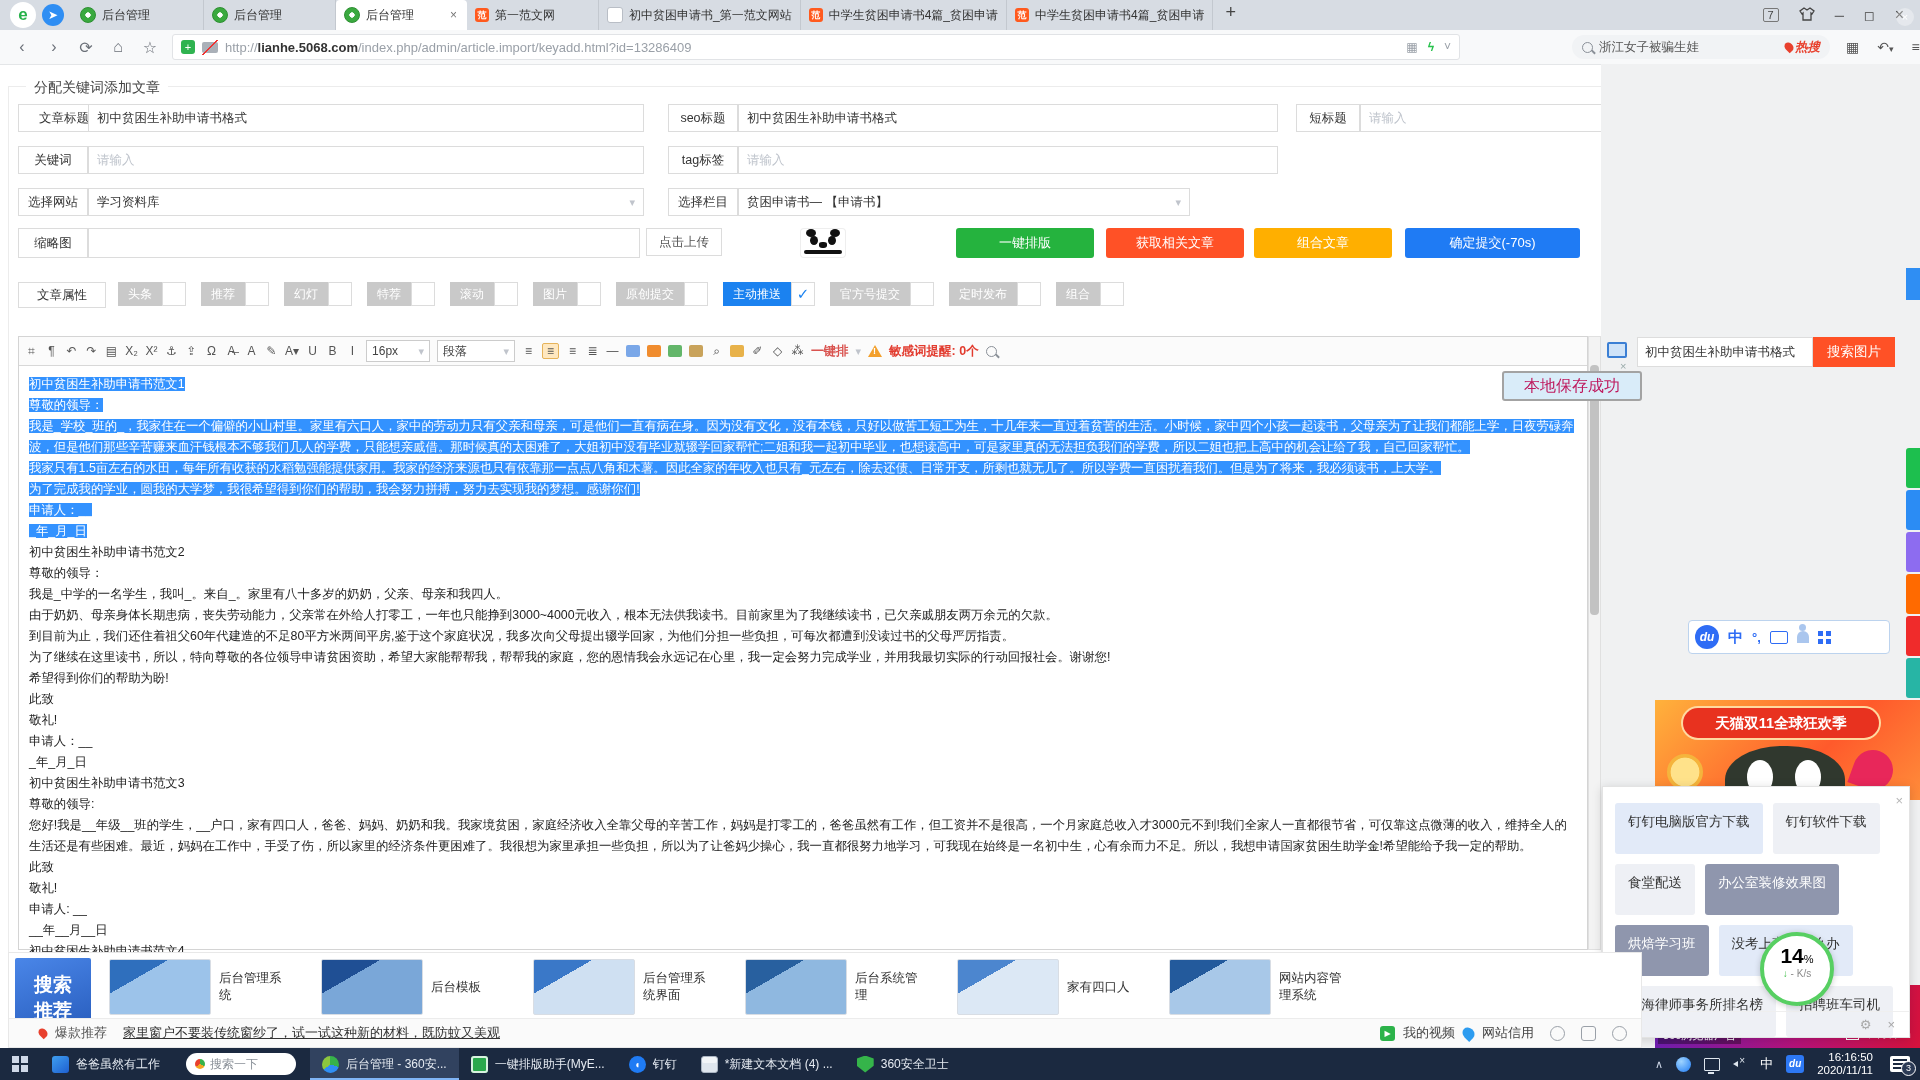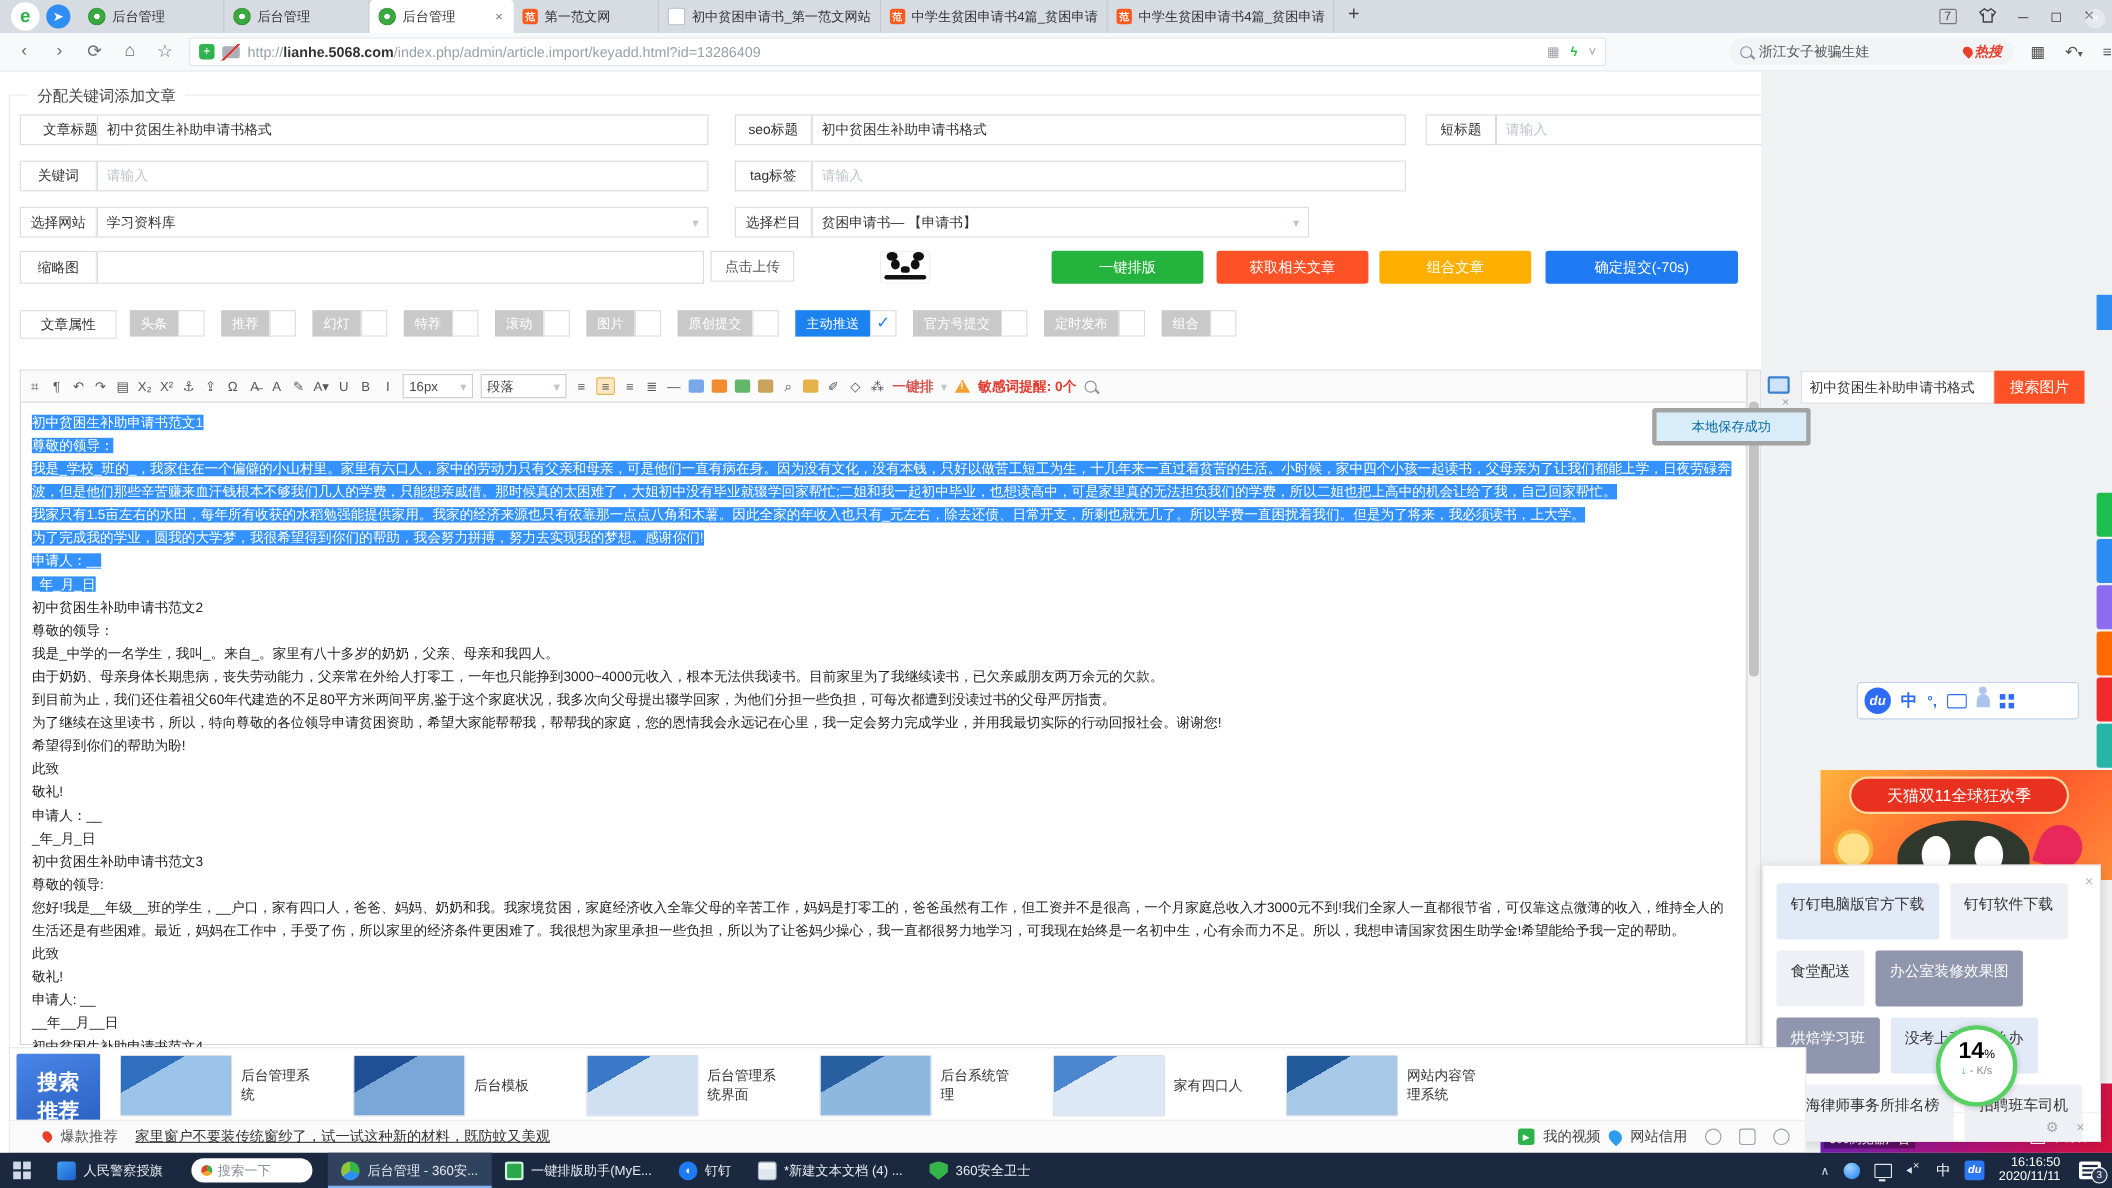--- a/index.html
+++ b/index.html
@@ -71,38 +71,38 @@
   .econtent{padding:8px 10px;font-size:12.4px;line-height:21px;color:#222}
   .econtent p{margin:0;white-space:normal;word-break:break-all}
   .hl{background:#3392ff;color:#fff}
   .escroll{position:absolute;left:1588px;top:336px;width:13px;height:614px;background:#f3f3f3;border:1px solid #e0e0e0;box-sizing:border-box}
   .escroll .thumb{position:absolute;left:1px;top:28px;width:9px;height:250px;background:#c2c2c2;border-radius:4px}
   
   .rpanel{position:absolute;left:1601px;top:64px;width:319px;height:984px;background:#f0f1f2}
   .monico{position:absolute;left:6px;top:278px;width:16px;height:12px;border:2px solid #3b7fd4;border-radius:2px;background:#cfe3f8}
   .qinput{position:absolute;left:36px;top:273px;width:176px;height:30px;background:#fff;border:1px solid #ddd;box-sizing:border-box;font-size:12.5px;display:flex;align-items:center;padding:0 7px;white-space:nowrap;overflow:hidden}
   .qbtn{position:absolute;left:212px;top:273px;width:82px;height:30px;background:#ff5126;color:#fff;font-size:13.5px;display:flex;align-items:center;justify-content:center}
-  .toast{position:absolute;left:1502px;top:371px;width:136px;height:26px;background:#d9ecf9;border:4px solid #a3a3a3;border-radius:3px;color:#0369a1;font-size:12px;display:flex;align-items:center;justify-content:center;z-index:30}
+  .toast{position:absolute;left:1502px;top:371px;width:136px;height:26px;background:#d9ecf9;border:2px solid #a3a3a3;border-radius:3px;color:#be185d;font-size:16px;display:flex;align-items:center;justify-content:center;z-index:30}
   .toastx{position:absolute;left:1620px;top:360px;color:#9aa;font-size:11px;z-index:31}
   
   .imebar{position:absolute;left:1688px;top:620px;width:188px;height:32px;background:#fff;border:1px solid #bcd3ee;border-radius:4px;display:flex;align-items:center;padding:0 6px;gap:9px;z-index:5}
   .du{width:24px;height:24px;border-radius:50%;background:#2e6cf5;color:#fff;font-size:12px;font-weight:bold;font-style:italic;display:flex;align-items:center;justify-content:center}
   .imezh{color:#2e6cf5;font-size:15px;font-weight:bold}
   .imep{color:#2e6cf5;font-size:13px;font-weight:bold}
   .imekb{width:16px;height:11px;border:1.5px solid #2e6cf5;border-radius:2px}
   .imeuser{width:12px;height:12px;border-radius:50% 50% 0 0;background:#aac6ee;position:relative}
   .imeuser:before{content:"";position:absolute;top:-7px;left:2.5px;width:7px;height:7px;border-radius:50%;background:#aac6ee}
   .imegrid{width:13px;height:13px;background:
      linear-gradient(#2e6cf5,#2e6cf5) 0 0/5px 5px no-repeat,
      linear-gradient(#2e6cf5,#2e6cf5) 8px 0/5px 5px no-repeat,
      linear-gradient(#2e6cf5,#2e6cf5) 0 8px/5px 5px no-repeat,
      linear-gradient(#2e6cf5,#2e6cf5) 8px 8px/5px 5px no-repeat}
   
   .tmall{position:absolute;left:1655px;top:700px;width:265px;height:100px;background:linear-gradient(135deg,#ffb23c,#ff5a2b 60%,#ff8c3a);overflow:hidden;z-index:4}
-  .tmbanner{position:absolute;left:28px;top:8px;width:196px;height:30px;background:#e8321f;border-radius:15px;color:#fff;font-size:14.5px;font-weight:normal;display:flex;align-items:center;justify-content:center;box-shadow:0 0 0 2px #ffd9a0}
+  .tmbanner{position:absolute;left:28px;top:8px;width:196px;height:30px;background:#e8321f;border-radius:15px;color:#fff;font-size:14.5px;font-weight:bold;display:flex;align-items:center;justify-content:center;box-shadow:0 0 0 2px #ffd9a0}
   .tmcat{position:absolute;left:70px;top:46px;width:120px;height:70px;background:#30382e;border-radius:48% 48% 40% 40%}
   .tmcat i{position:absolute;background:#fff;border-radius:50%;width:26px;height:34px}
   .tmcoin{position:absolute;left:12px;top:54px;width:36px;height:36px;border-radius:50%;background:radial-gradient(circle,#ffe28a 0 55%,#f5b43c 58%)}
   .tmflower{position:absolute;left:198px;top:50px;width:40px;height:40px;border-radius:50% 50% 50% 0;background:#e8275a;transform:rotate(20deg)}
   .tmx{position:absolute;right:6px;top:8px;width:18px;height:18px;border-radius:50%;background:rgba(255,255,255,.35);color:#fff;font-size:11px;text-align:center;line-height:18px;z-index:6}
   .purplead{position:absolute;left:1655px;top:985px;width:265px;height:63px;background:linear-gradient(100deg,#6b1fb4,#b6127a 55%,#d6123c);z-index:3;overflow:hidden}
   .purplead .zero{position:absolute;left:30px;top:-8px;color:rgba(255,255,255,.45);font-size:52px;font-weight:bold}
   .adtag{position:absolute;left:3px;bottom:4px;background:rgba(0,0,0,.35);color:#fff;font-size:11px;padding:1px 5px;z-index:7}
   .nopop{position:absolute;right:8px;bottom:6px;color:#fff;font-size:12px;z-index:7;display:flex;gap:5px;align-items:center}
   .nopop .box{width:11px;height:11px;border:1px solid #fff;background:transparent}
@@ -539,21 +539,21 @@
         <span class="gico"></span>
         <span class="gico sq"></span>
         <span class="gico"></span>
       </span>
   </div>
 </div>
 
 <div class="taskbar">
   <span class="start"></span>
   <span class="newsico"></span>
-  <span class="newslbl">人民警察授旗</span>
+  <span class="newslbl">爸爸虽然有工作</span>
   <span class="tsearch">
     <span class="tslogo"></span>
     <span>搜索一下</span>
   </span>
   <span id="tapps" style="display:flex;margin-left:14px">
       <span class="tapp active">
         <span class="ai browser"></span>
         <span>后台管理 - 360安...</span>
       </span>
       <span class="tapp">

